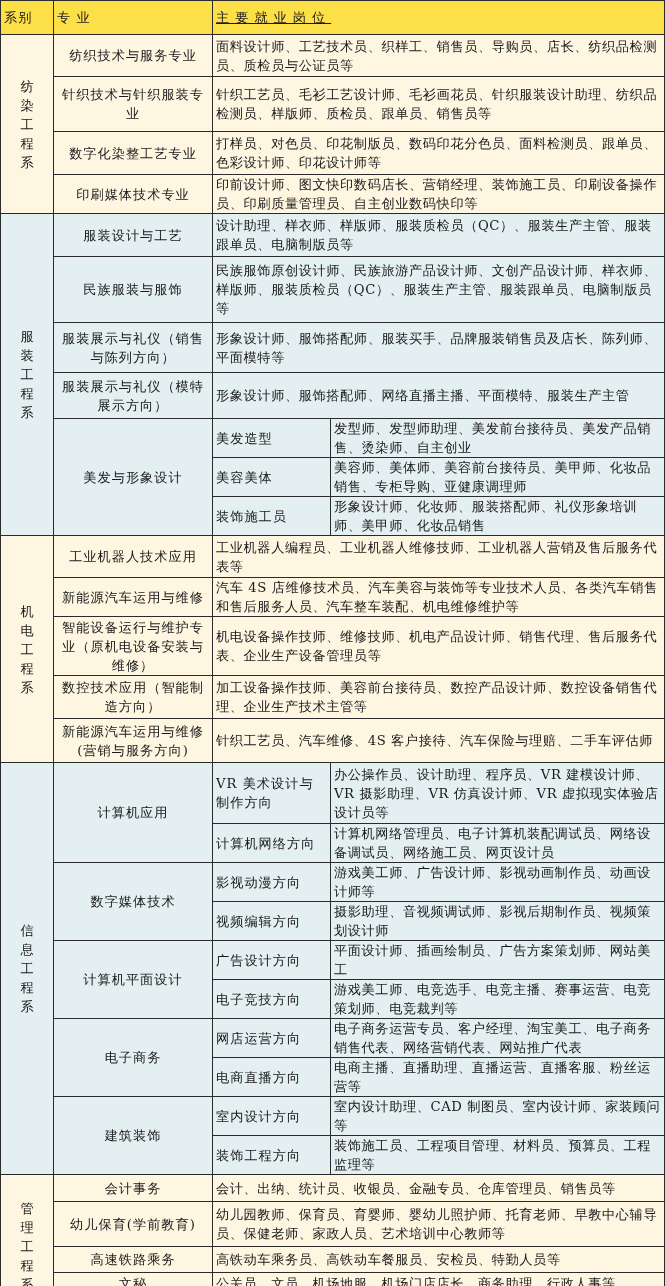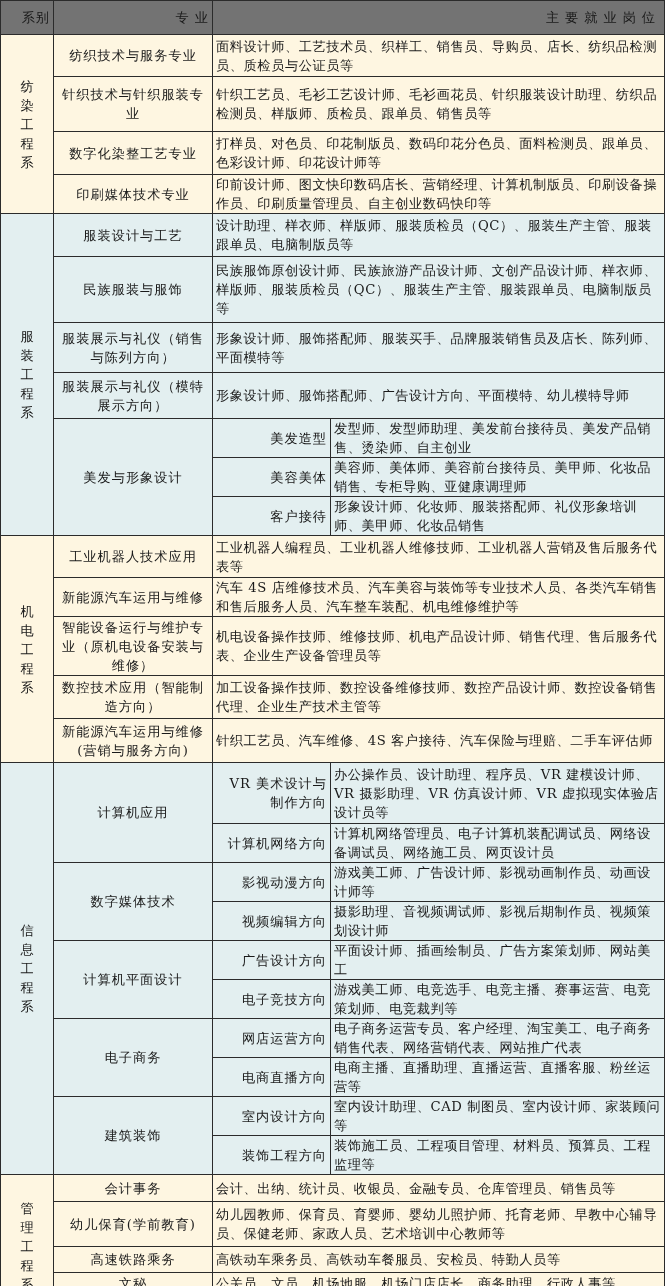--- a/index.html
+++ b/index.html
@@ -14,26 +14,26 @@
   }
   table.jobs td, table.jobs th {
     border: 1.5px solid #2b2b2b;
     padding: 0 3px;
     font-size: 13.2px;
     line-height: 19px;
     vertical-align: middle;
     font-weight: normal;
     overflow: hidden;
   }
-  th.h { background: #737373; font-weight: bold; font-size: 15px; text-align: right; height: 33px; letter-spacing: 1px; }
-  th.h.wide { letter-spacing: 6px; }
+  th.h { background: #fde047; font-weight: bold; font-size: 15px; text-align: left; height: 33px; letter-spacing: 1px; }
+  th.h.wide { letter-spacing: 6px; text-decoration: underline; }
   td.dept { text-align: center; font-family: "DejaVu Sans", "Liberation Sans", sans-serif; font-size: 19px; line-height: 26px; padding: 0; }
   td.dept span { display: inline-block; width: 22px; word-break: break-all; white-space: normal; }
   td.major { text-align: center; letter-spacing: 1px; }
-  td.sub { text-align: right; letter-spacing: 1px; }
+  td.sub { text-align: left; letter-spacing: 1px; }
   td.jobs-cell { text-align: left; letter-spacing: 0.6px; }
   .cream td, .cream { background: #fef6e1; }
   .blue td, .blue { background: #e3eff0; }
 </style>
 </head>
 <body>
 
 <table class="jobs">
   <colgroup>
     <col style="width:53px">
@@ -59,70 +59,70 @@
     <tr class="cream" style="height:55px">
       <td class="major">针织技术与针织服装专业</td>
       <td class="jobs-cell" colspan="3">针织工艺员、毛衫工艺设计师、毛衫画花员、针织服装设计助理、纺织品检测员、样版师、质检员、跟单员、销售员等</td>
     </tr>
     <tr class="cream" style="height:43px">
       <td class="major">数字化染整工艺专业</td>
       <td class="jobs-cell" colspan="3">打样员、对色员、印花制版员、数码印花分色员、面料检测员、跟单员、色彩设计师、印花设计师等</td>
     </tr>
     <tr class="cream" style="height:36px">
       <td class="major">印刷媒体技术专业</td>
-      <td class="jobs-cell" colspan="3">印前设计师、图文快印数码店长、营销经理、计算机制版员、印刷设备操作员、印刷质量管理员、自主创业数码快印等</td>
+      <td class="jobs-cell" colspan="3">印前设计师、图文快印数码店长、营销经理、装饰施工员、印刷设备操作员、印刷质量管理员、自主创业数码快印等</td>
     </tr>
 
     <tr class="blue" style="height:43px">
       <td class="dept" rowspan="7"><span>服装工程系</span></td>
       <td class="major">服装设计与工艺</td>
       <td class="jobs-cell" colspan="3">设计助理、样衣师、样版师、服装质检员（QC）、服装生产主管、服装跟单员、电脑制版员等</td>
     </tr>
     <tr class="blue" style="height:66px">
       <td class="major">民族服装与服饰</td>
       <td class="jobs-cell" colspan="3">民族服饰原创设计师、民族旅游产品设计师、文创产品设计师、样衣师、样版师、服装质检员（QC）、服装生产主管、服装跟单员、电脑制版员等</td>
     </tr>
     <tr class="blue" style="height:50px">
       <td class="major">服装展示与礼仪（销售与陈列方向）</td>
       <td class="jobs-cell" colspan="3">形象设计师、服饰搭配师、服装买手、品牌服装销售员及店长、陈列师、平面模特等</td>
     </tr>
     <tr class="blue" style="height:46px">
       <td class="major">服装展示与礼仪（模特展示方向）</td>
-      <td class="jobs-cell" colspan="3">形象设计师、服饰搭配师、广告设计方向、平面模特、幼儿模特导师</td>
+      <td class="jobs-cell" colspan="3">形象设计师、服饰搭配师、网络直播主播、平面模特、服装生产主管</td>
     </tr>
     <tr class="blue" style="height:38px">
       <td class="major" rowspan="3">美发与形象设计</td>
       <td class="sub">美发造型</td>
       <td class="jobs-cell" colspan="2">发型师、发型师助理、美发前台接待员、美发产品销售、烫染师、自主创业</td>
     </tr>
     <tr class="blue" style="height:39px">
       <td class="sub">美容美体</td>
       <td class="jobs-cell" colspan="2">美容师、美体师、美容前台接待员、美甲师、化妆品销售、专柜导购、亚健康调理师</td>
     </tr>
     <tr class="blue" style="height:39px">
-      <td class="sub">客户接待</td>
+      <td class="sub">装饰施工员</td>
       <td class="jobs-cell" colspan="2">形象设计师、化妆师、服装搭配师、礼仪形象培训师、美甲师、化妆品销售</td>
     </tr>
 
     <tr class="cream" style="height:42px">
       <td class="dept" rowspan="5"><span>机电工程系</span></td>
       <td class="major">工业机器人技术应用</td>
       <td class="jobs-cell" colspan="3">工业机器人编程员、工业机器人维修技师、工业机器人营销及售后服务代表等</td>
     </tr>
     <tr class="cream" style="height:35px">
       <td class="major">新能源汽车运用与维修</td>
       <td class="jobs-cell" colspan="3">汽车 4S 店维修技术员、汽车美容与装饰等专业技术人员、各类汽车销售和售后服务人员、汽车整车装配、机电维修维护等</td>
     </tr>
     <tr class="cream" style="height:59px">
       <td class="major">智能设备运行与维护专业（原机电设备安装与维修）</td>
       <td class="jobs-cell" colspan="3">机电设备操作技师、维修技师、机电产品设计师、销售代理、售后服务代表、企业生产设备管理员等</td>
     </tr>
     <tr class="cream" style="height:43px">
       <td class="major">数控技术应用（智能制造方向）</td>
-      <td class="jobs-cell" colspan="3">加工设备操作技师、数控设备维修技师、数控产品设计师、数控设备销售代理、企业生产技术主管等</td>
+      <td class="jobs-cell" colspan="3">加工设备操作技师、美容前台接待员、数控产品设计师、数控设备销售代理、企业生产技术主管等</td>
     </tr>
     <tr class="cream" style="height:44px">
       <td class="major">新能源汽车运用与维修(营销与服务方向)</td>
       <td class="jobs-cell" colspan="3">针织工艺员、汽车维修、4S 客户接待、汽车保险与理赔、二手车评估师</td>
     </tr>
 
     <tr class="blue" style="height:61px">
       <td class="dept" rowspan="10"><span>信息工程系</span></td>
       <td class="major" rowspan="2">计算机应用</td>
       <td class="sub" colspan="1">VR 美术设计与制作方向</td>

